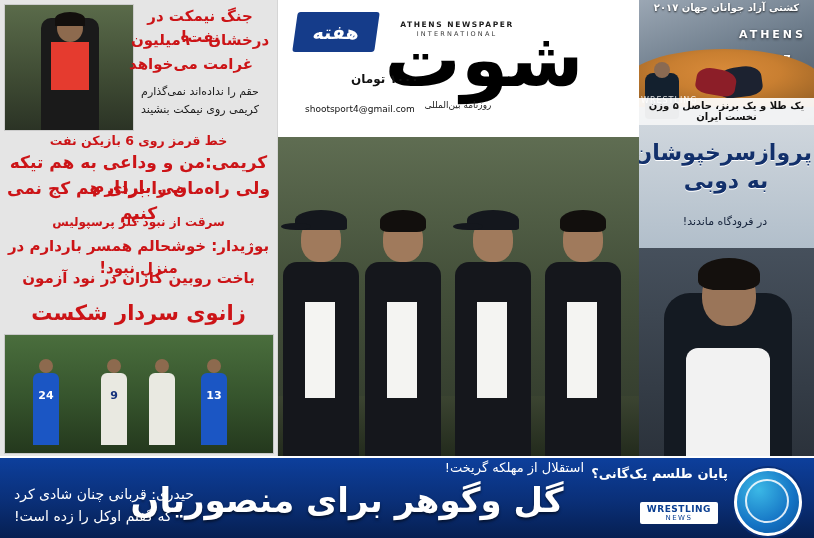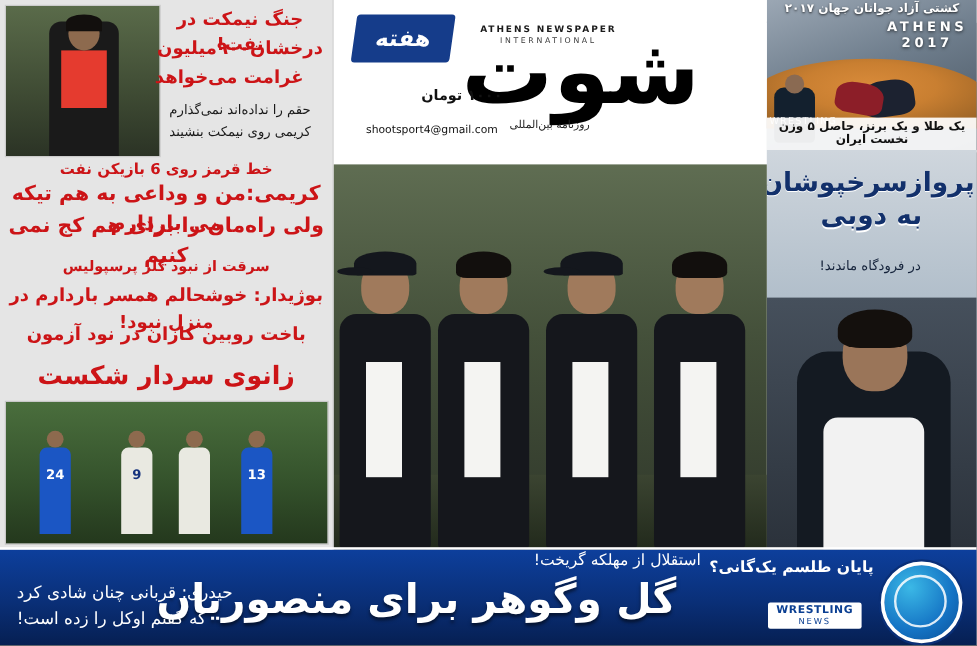--- a/index.html
+++ b/index.html
@@ -167,20 +167,21 @@
     color: #ffffff;
     direction: ltr;
     letter-spacing: 1px;
     text-shadow: 0 1px 3px rgba(0,0,0,.7);
   }
   .wrestle-athens span {
     display: block;
     font-size: 11px;
     letter-spacing: 3px;
     text-align: center;
+    margin-top: 12px;
   }
   .wrestle-mat {
     position: absolute;
     bottom: 18px;
     right: -10px;
     width: 200px;
     height: 58px;
     background: radial-gradient(ellipse at 50% 40%, #d98b3a 0%, #c97f31 40%, #8c5a22 100%);
     border-radius: 50% 50% 0 0 / 60% 60% 0 0;
   }

